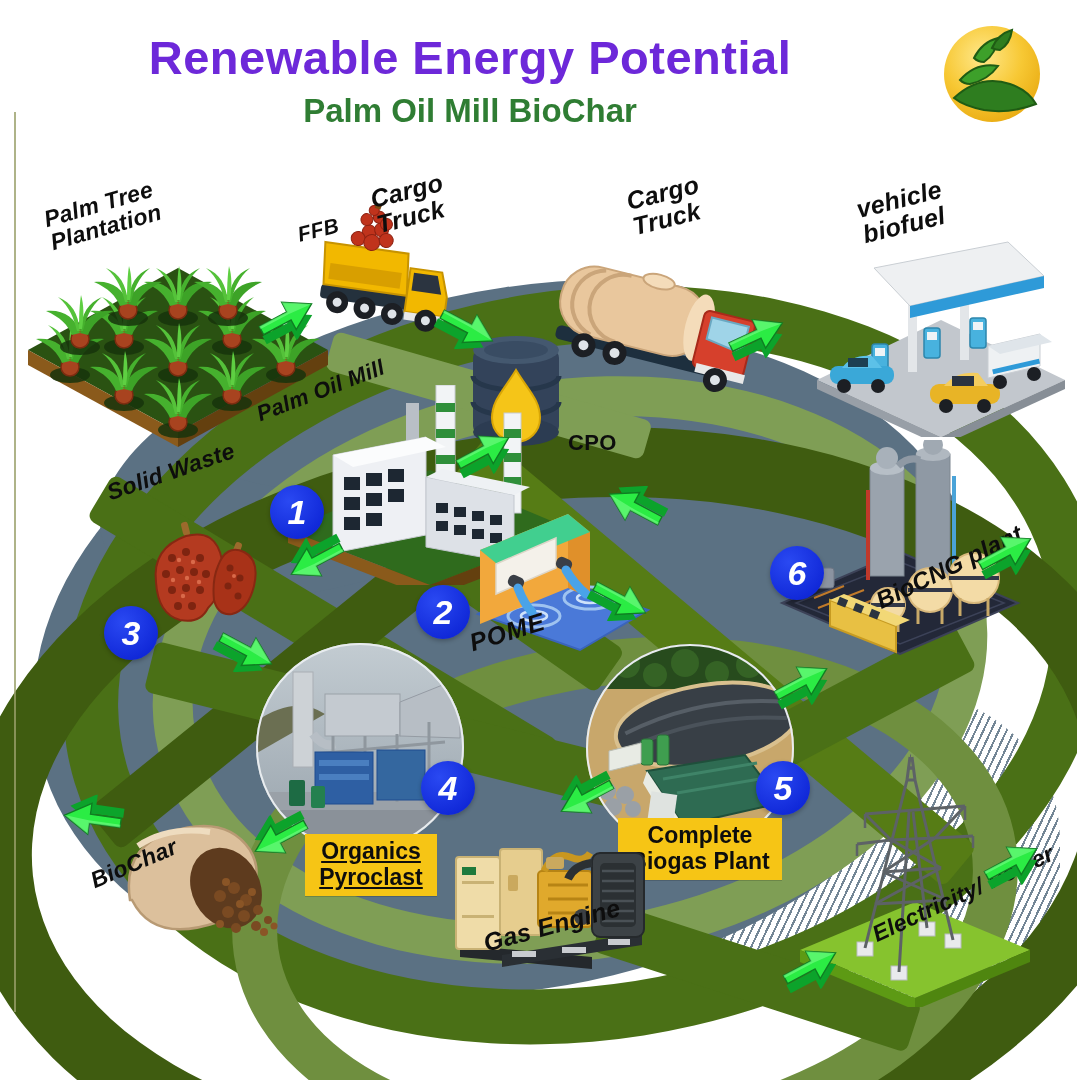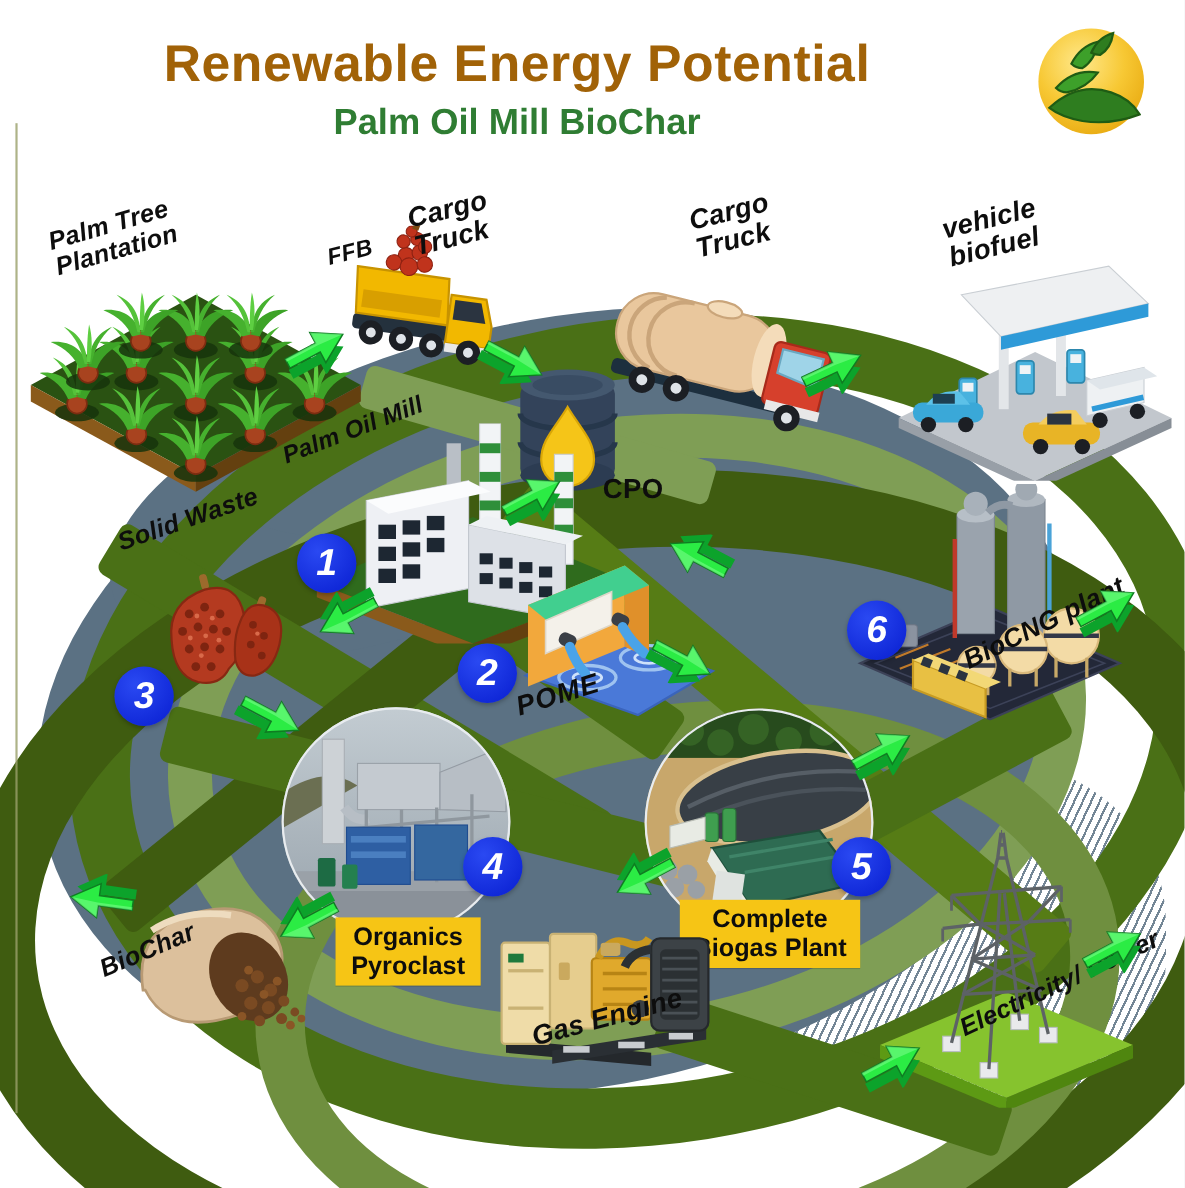--- a/index.html
+++ b/index.html
@@ -16,21 +16,21 @@
   .lbl{position:absolute;font-weight:bold;font-style:italic;color:#0d0d0d;line-height:1.04;
        transform-origin:left center;letter-spacing:.3px;}
   .box-lbl{position:absolute;background:#f6c515;color:#0d0d0d;font-weight:bold;text-align:center;
            line-height:1.12;padding:5px 8px;box-shadow:0 1px 0 rgba(0,0,0,.15);}
   .badge{position:absolute;width:54px;height:54px;border-radius:50%;
          background:radial-gradient(circle at 35% 30%, #2a49f2, #1028d8 75%);
          color:#fff;font-weight:800;font-style:italic;font-size:34px;display:flex;align-items:center;justify-content:center;
          box-shadow:0 2px 4px rgba(0,0,0,.25);}
   .arrow{position:absolute;width:64px;height:46px;overflow:visible;}
   .title{position:absolute;left:40px;top:30px;width:860px;text-align:center;
-         font-size:47px;font-weight:800;color:#a16207;letter-spacing:.5px;}
+         font-size:47px;font-weight:800;color:#6d28d9;letter-spacing:.5px;}
   .subtitle{position:absolute;left:40px;top:92px;width:860px;text-align:center;
          font-size:33px;font-weight:700;color:#2f7d33;}
   .edge-line{position:absolute;left:14px;top:112px;width:2px;height:900px;background:#9aa06a;opacity:.8;}
   svg{display:block;}
 </style>
 </head>
 <body>
 
 <div class="canvas">
 
@@ -145,21 +145,21 @@
   <svg class="abs" style="left:468px;top:332px" width="96" height="120" viewBox="0 0 96 120">
     <rect x="5" y="18" width="86" height="84" rx="8" fill="#33435a"></rect>
     <ellipse cx="48" cy="100" rx="43" ry="14" fill="#2c3c52"></ellipse>
     <ellipse cx="48" cy="18" rx="43" ry="14" fill="#44586f"></ellipse>
     <ellipse cx="48" cy="18" rx="32" ry="9" fill="#394c63"></ellipse>
     <path d="M5,44 a43,14 0 0,0 86,0" stroke="#26374b" stroke-width="5" fill="none"></path>
     <path d="M5,70 a43,14 0 0,0 86,0" stroke="#26374b" stroke-width="5" fill="none"></path>
     <path d="M48,38 C60,58 72,68 72,86 a24,24 0 1,1 -48,0 C24,68 36,58 48,38 Z" fill="#f5c518" stroke="#d9a606" stroke-width="2"></path>
     <path d="M40,84 a10,12 0 0,0 8,14" stroke="#fff3c0" stroke-width="4" fill="none" stroke-linecap="round"></path>
   </svg>
-  <div class="lbl" style="left:548px;top:432px;font-size:25px;font-style:normal;transform:rotate(0deg);">CPO</div>
+  <div class="lbl" style="left:568px;top:432px;font-size:22px;font-style:normal;transform:rotate(0deg);">CPO</div>
 
   <svg class="abs" style="left:278px;top:385px" width="305" height="200" viewBox="0 0 305 200">
     <polygon points="152,85 295,145 152,200 10,145" fill="#2f6b1d"></polygon>
     <polygon points="10,145 152,200 152,213 10,158" fill="#8a5a1b"></polygon>
     <polygon points="152,200 295,145 295,158 152,213" fill="#64400f"></polygon>
     <rect x="128" y="18" width="13" height="92" fill="#b9bfc6"></rect>
     <rect x="158" y="0" width="19" height="115" fill="#f2f4f6" stroke="#c8ccd2" stroke-width="1"></rect>
     <rect x="158" y="18" width="19" height="9" fill="#2f8f3a"></rect>
       <rect x="158" y="44" width="19" height="9" fill="#2f8f3a"></rect>
       <rect x="158" y="70" width="19" height="9" fill="#2f8f3a"></rect>
@@ -339,21 +339,21 @@
       <rect x="122" y="108" width="48" height="50" fill="#34679f" stroke="#1f4c8f"></rect>
       <rect x="64" y="118" width="50" height="6" fill="#4a7fc0"></rect>
         <rect x="64" y="132" width="50" height="6" fill="#4a7fc0"></rect>
       <rect x="34" y="138" width="16" height="26" rx="2" fill="#1d6b44"></rect>
       <rect x="56" y="144" width="14" height="22" rx="2" fill="#24804f"></rect>
       <path d="M0,168 h210 v42 h-210Z" fill="#8a9199"></path>
     </g>
     <circle cx="105" cy="105" r="103" fill="none" stroke="#e8ecef" stroke-width="2"></circle>
   </svg>
   <div class="badge" style="left:421px;top:761px;">4</div>
-  <div class="box-lbl" style="left:305px;top:834px;width:116px;font-size:23px;">Organics Pyroclast</div>
+  <div class="box-lbl" style="left:305px;top:834px;width:116px;font-size:23px;text-decoration:underline;">Organics Pyroclast</div>
 
   <svg class="abs" style="left:585px;top:643px" width="210" height="210" viewBox="0 0 210 210">
     <defs>
         <clipPath id="c2">
           <circle cx="105" cy="105" r="104"></circle>
         </clipPath>
       </defs>
     <g clip-path="url(#c2)">
       <rect width="210" height="210" fill="#c8a76b"></rect>
       <rect x="0" y="0" width="210" height="46" fill="#274b1d"></rect>

